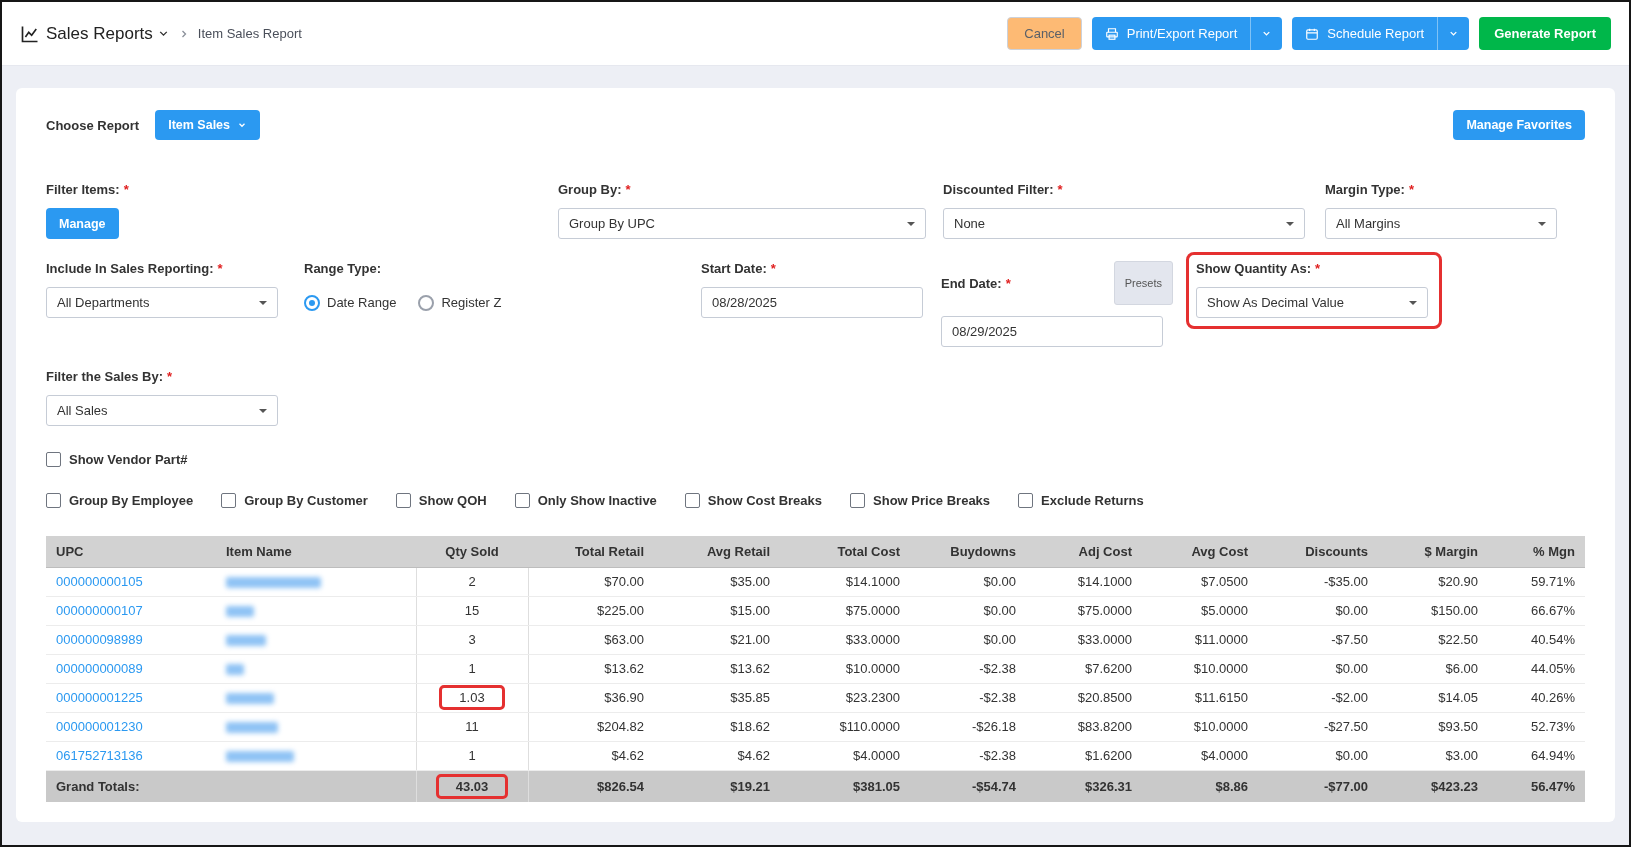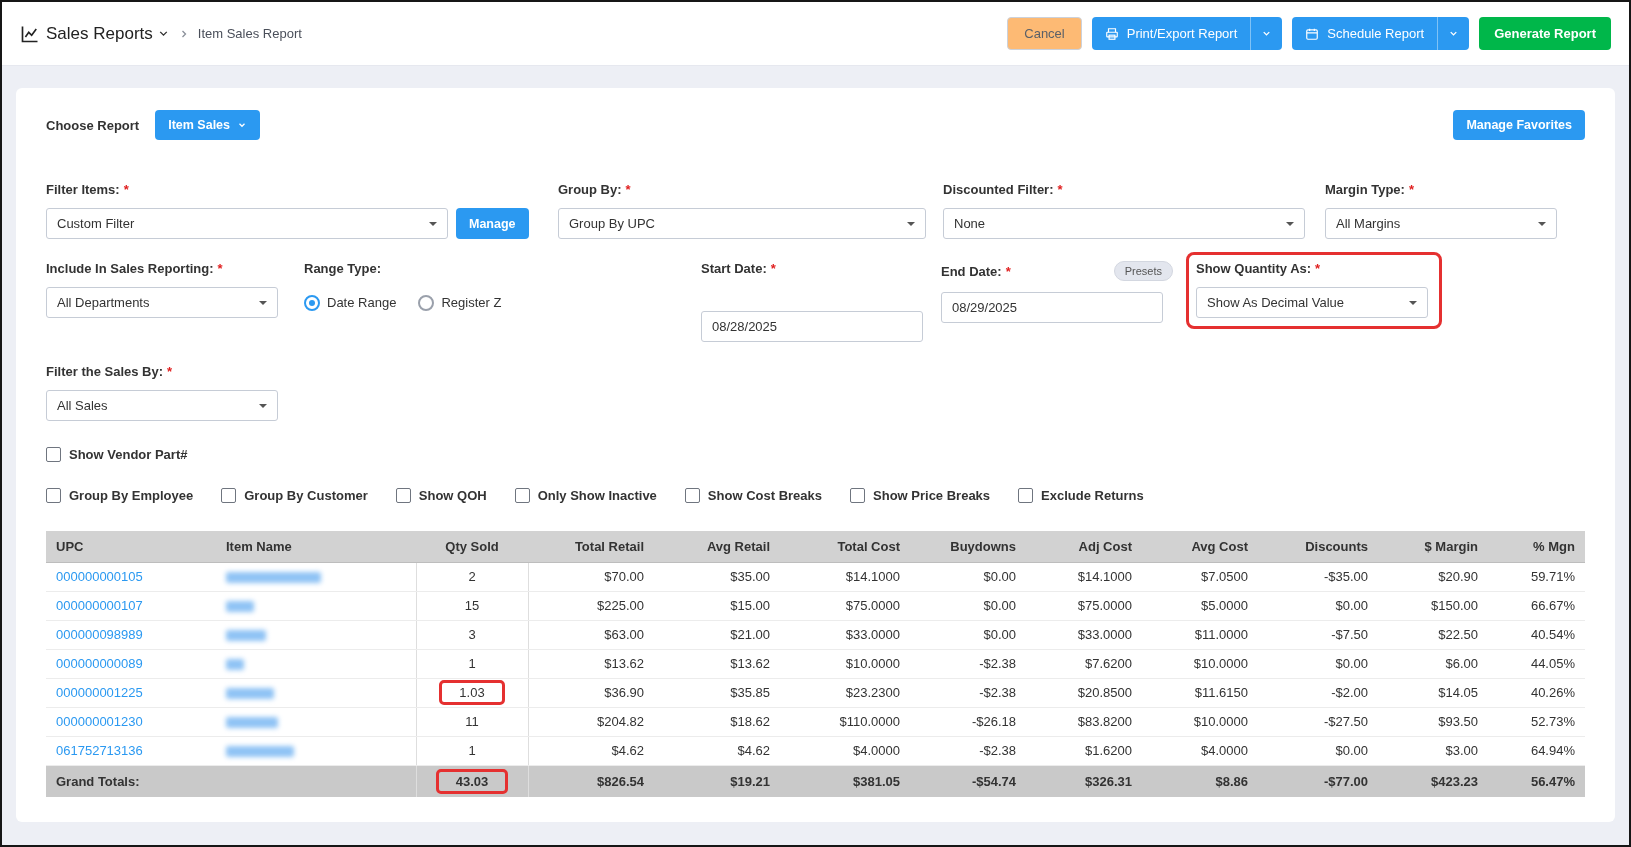--- a/index.html
+++ b/index.html
@@ -42,21 +42,21 @@
   .select-wrap select{appearance:none;-webkit-appearance:none;border:none;background:transparent;width:100%;height:100%;padding:0 26px 0 10px;font-size:13px;color:#333;outline:none}
   .text-input{height:31px;border:1px solid #c6ccd6;border-radius:3px;background:#fff;padding:0 10px;font-size:13px;color:#333;outline:none;font-family:"Liberation Sans",sans-serif}
 
   .radio-row{display:flex;align-items:center;gap:22px;height:31px}
   .radio-item{display:flex;align-items:center;gap:7px;font-size:13px;color:#333;cursor:pointer}
   .radio{width:16px;height:16px;border-radius:50%;border:2px solid #9aa0ab;background:#fff;display:inline-block;position:relative}
   .radio.on{border-color:#2b99f1}
   .radio.on::after{content:"";position:absolute;left:3px;top:3px;width:6px;height:6px;border-radius:50%;background:#2b99f1}
 
   .label-spread{display:flex;align-items:center;justify-content:space-between}
-  .presets-btn{background:#e3e6ee;border:1px solid #d3d7e0;color:#555;font-size:11px;border-radius:10px;padding:3px 10px;cursor:pointer;font-family:"Liberation Sans",sans-serif}
+  .presets-btn{background:#e3e6ee;border:1px solid #d3d7e0;color:#555;font-size:11px;border-radius:3px;padding:15px 10px;cursor:pointer;font-family:"Liberation Sans",sans-serif}
 
   .annotated{position:relative}
   .red-box{position:absolute;left:-10px;top:-9px;right:-14px;bottom:-11px;border:3px solid #e53030;border-radius:8px;pointer-events:none}
 
   .cb-item{display:flex;align-items:center;gap:8px;font-size:13px;font-weight:600;color:#333;cursor:pointer}
   .cb-box{width:15px;height:15px;border:1.5px solid #6f757f;border-radius:2px;background:#fff;display:inline-block;flex:0 0 auto}
   .vendor-row{margin-top:4px}
   .options-row{display:flex;align-items:center;gap:28px;margin-top:26px}
 
   
@@ -158,23 +158,20 @@
 
     <div class="filters">
 
       <div class="frow">
         <div class="fgroup" style="width:512px">
           <div class="f-label">
               <span>Filter Items:</span>
               <span class="req">*</span>
             </div>
           <div class="control-row">
-            <span class="select-wrap" style="width:402px">
-              <select><option>Custom Filter</option></select>
-            </span>
             <button class="btn btn-blue btn-sm" style="height:31px">Manage</button>
           </div>
         </div>
 
         <div class="fgroup" style="width:385px">
           <div class="f-label">
               <span>Group By:</span>
               <span class="req">*</span>
             </div>
           <span class="select-wrap" style="width:368px">
@@ -228,21 +225,21 @@
               <span>Register Z</span>
             </label>
           </div>
         </div>
 
         <div class="fgroup" style="width:240px">
           <div class="f-label">
               <span>Start Date:</span>
               <span class="req">*</span>
             </div>
-          <input class="text-input" style="width: 222px; margin-top: 24px;" value="08/28/2025">
+          <input class="text-input" style="width: 222px;" value="08/28/2025">
         </div>
 
         <div class="fgroup" style="width:255px">
           <div class="f-label label-spread" style="width:232px">
             <span><span>End Date:</span><span class="req">*</span></span>
             <button class="presets-btn">Presets</button>
           </div>
           <input class="text-input" style="width: 222px;" value="08/29/2025">
         </div>
 

